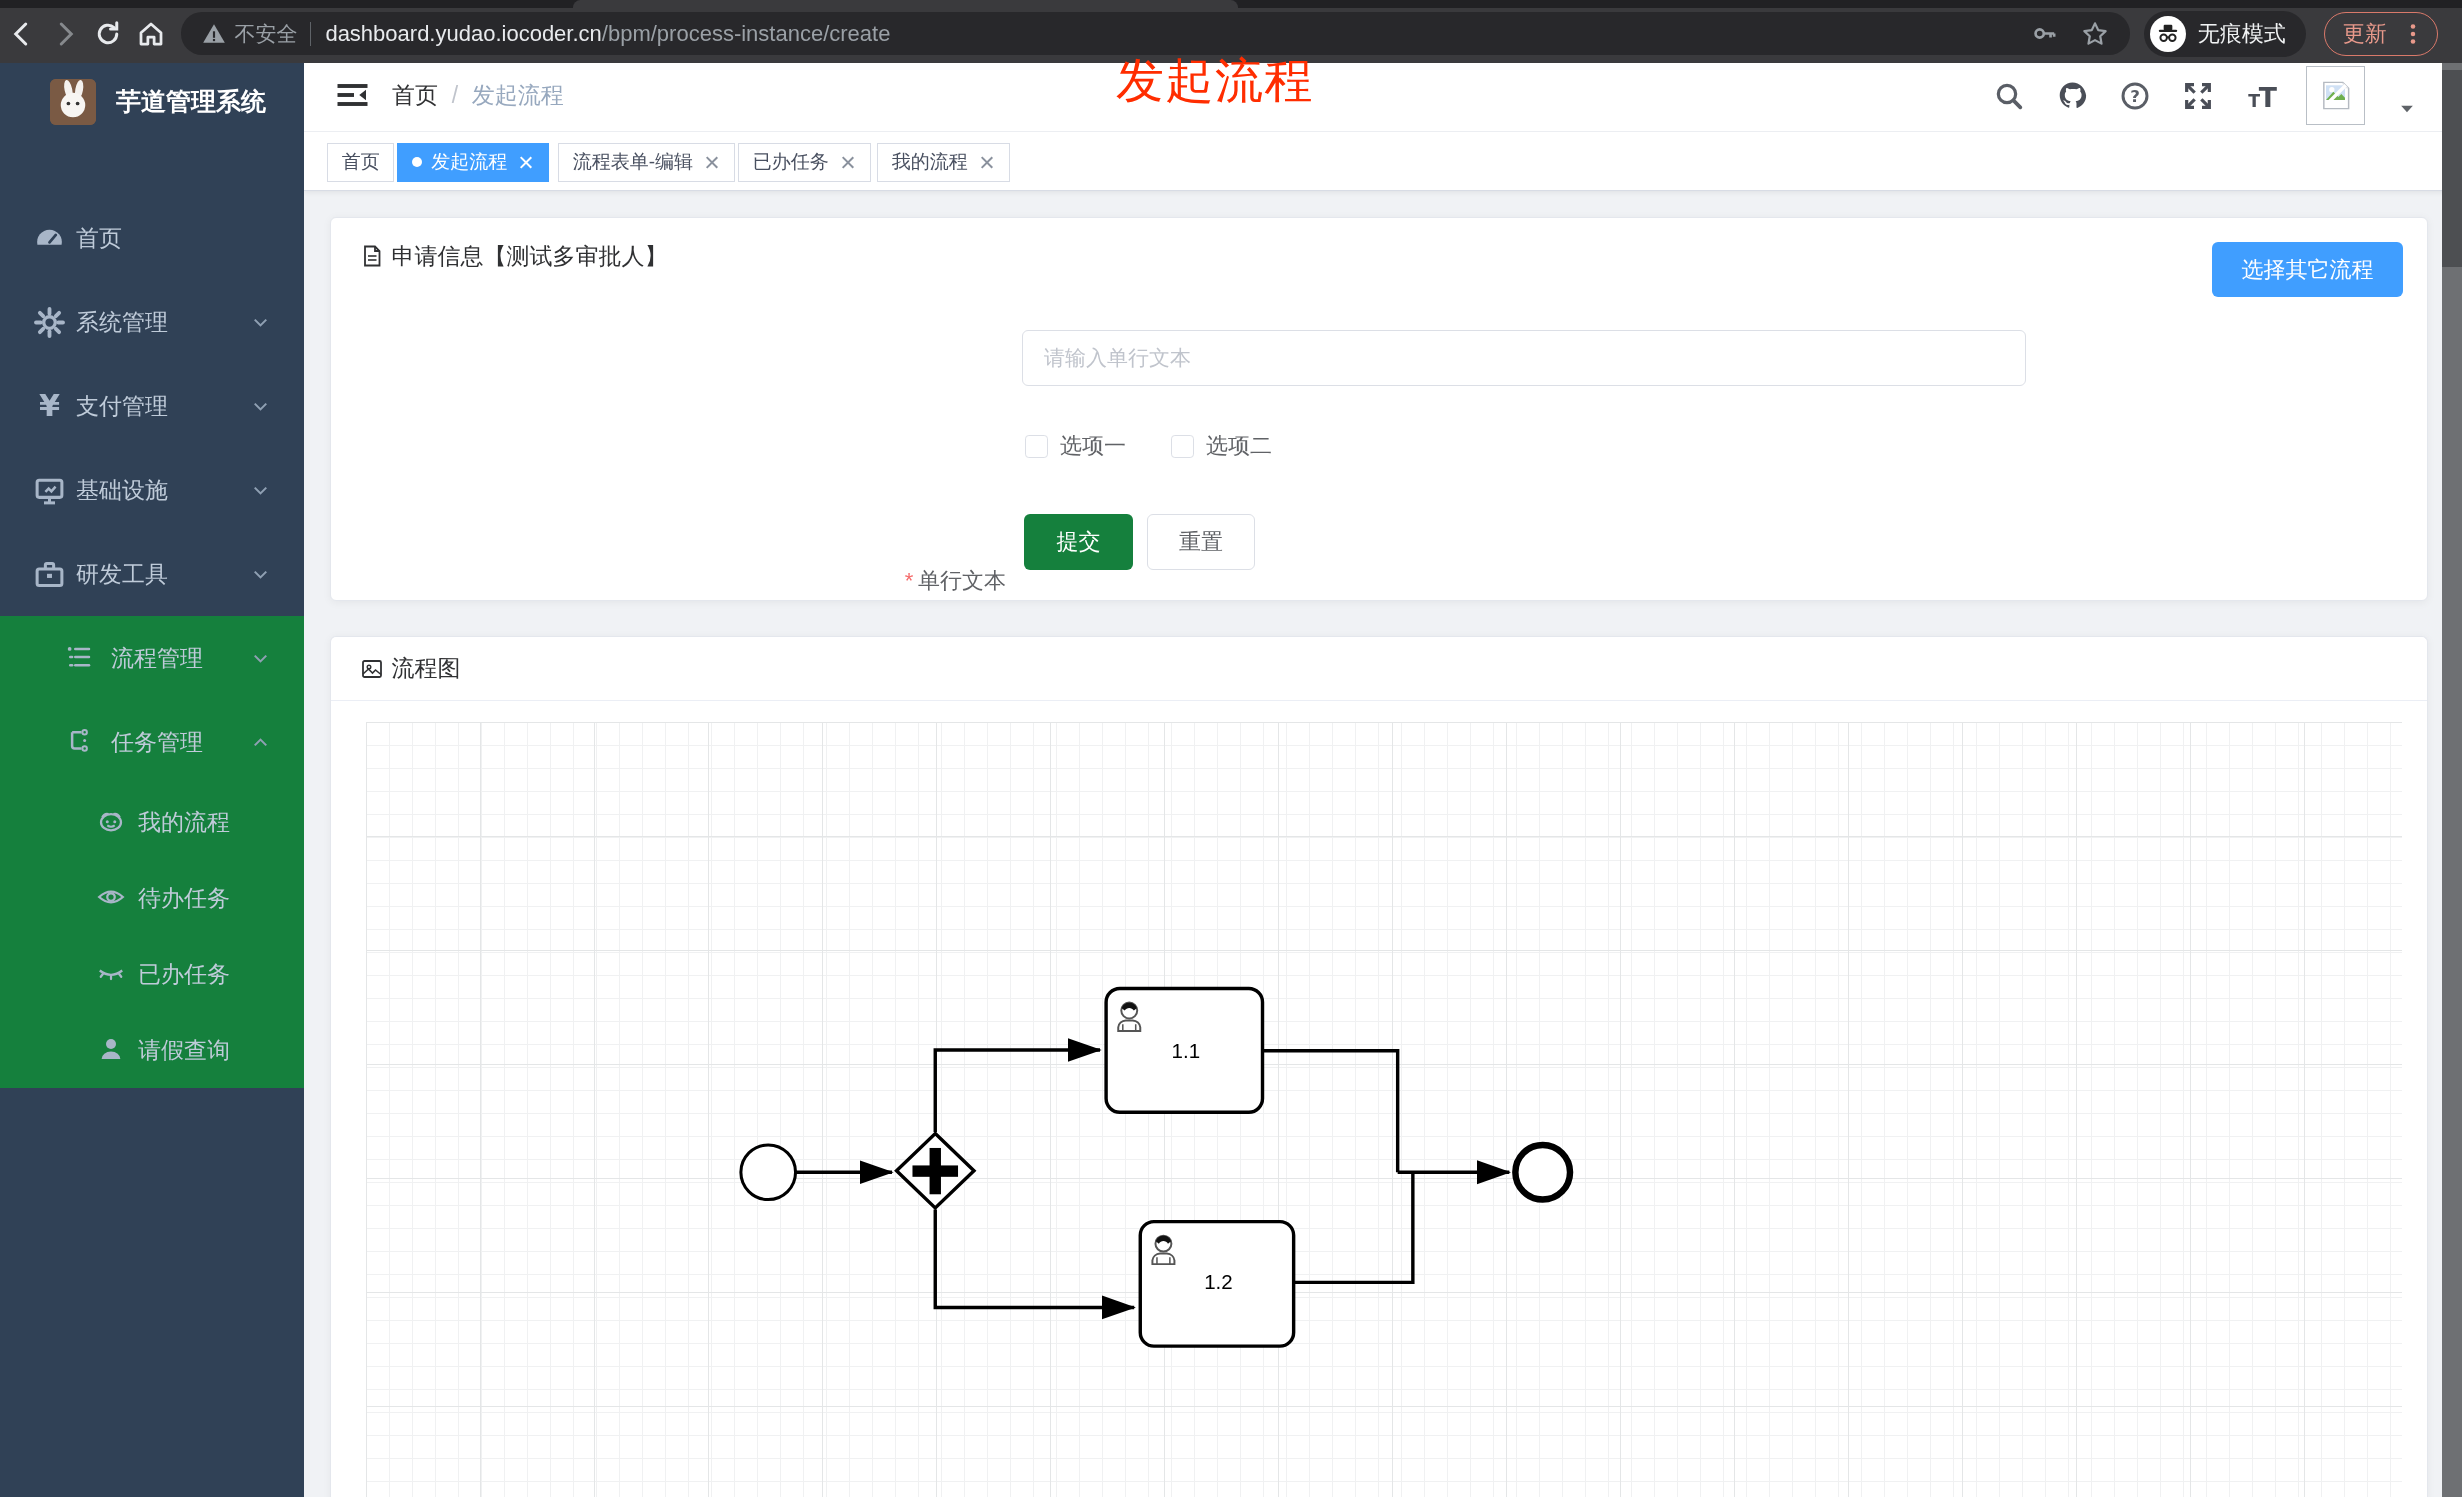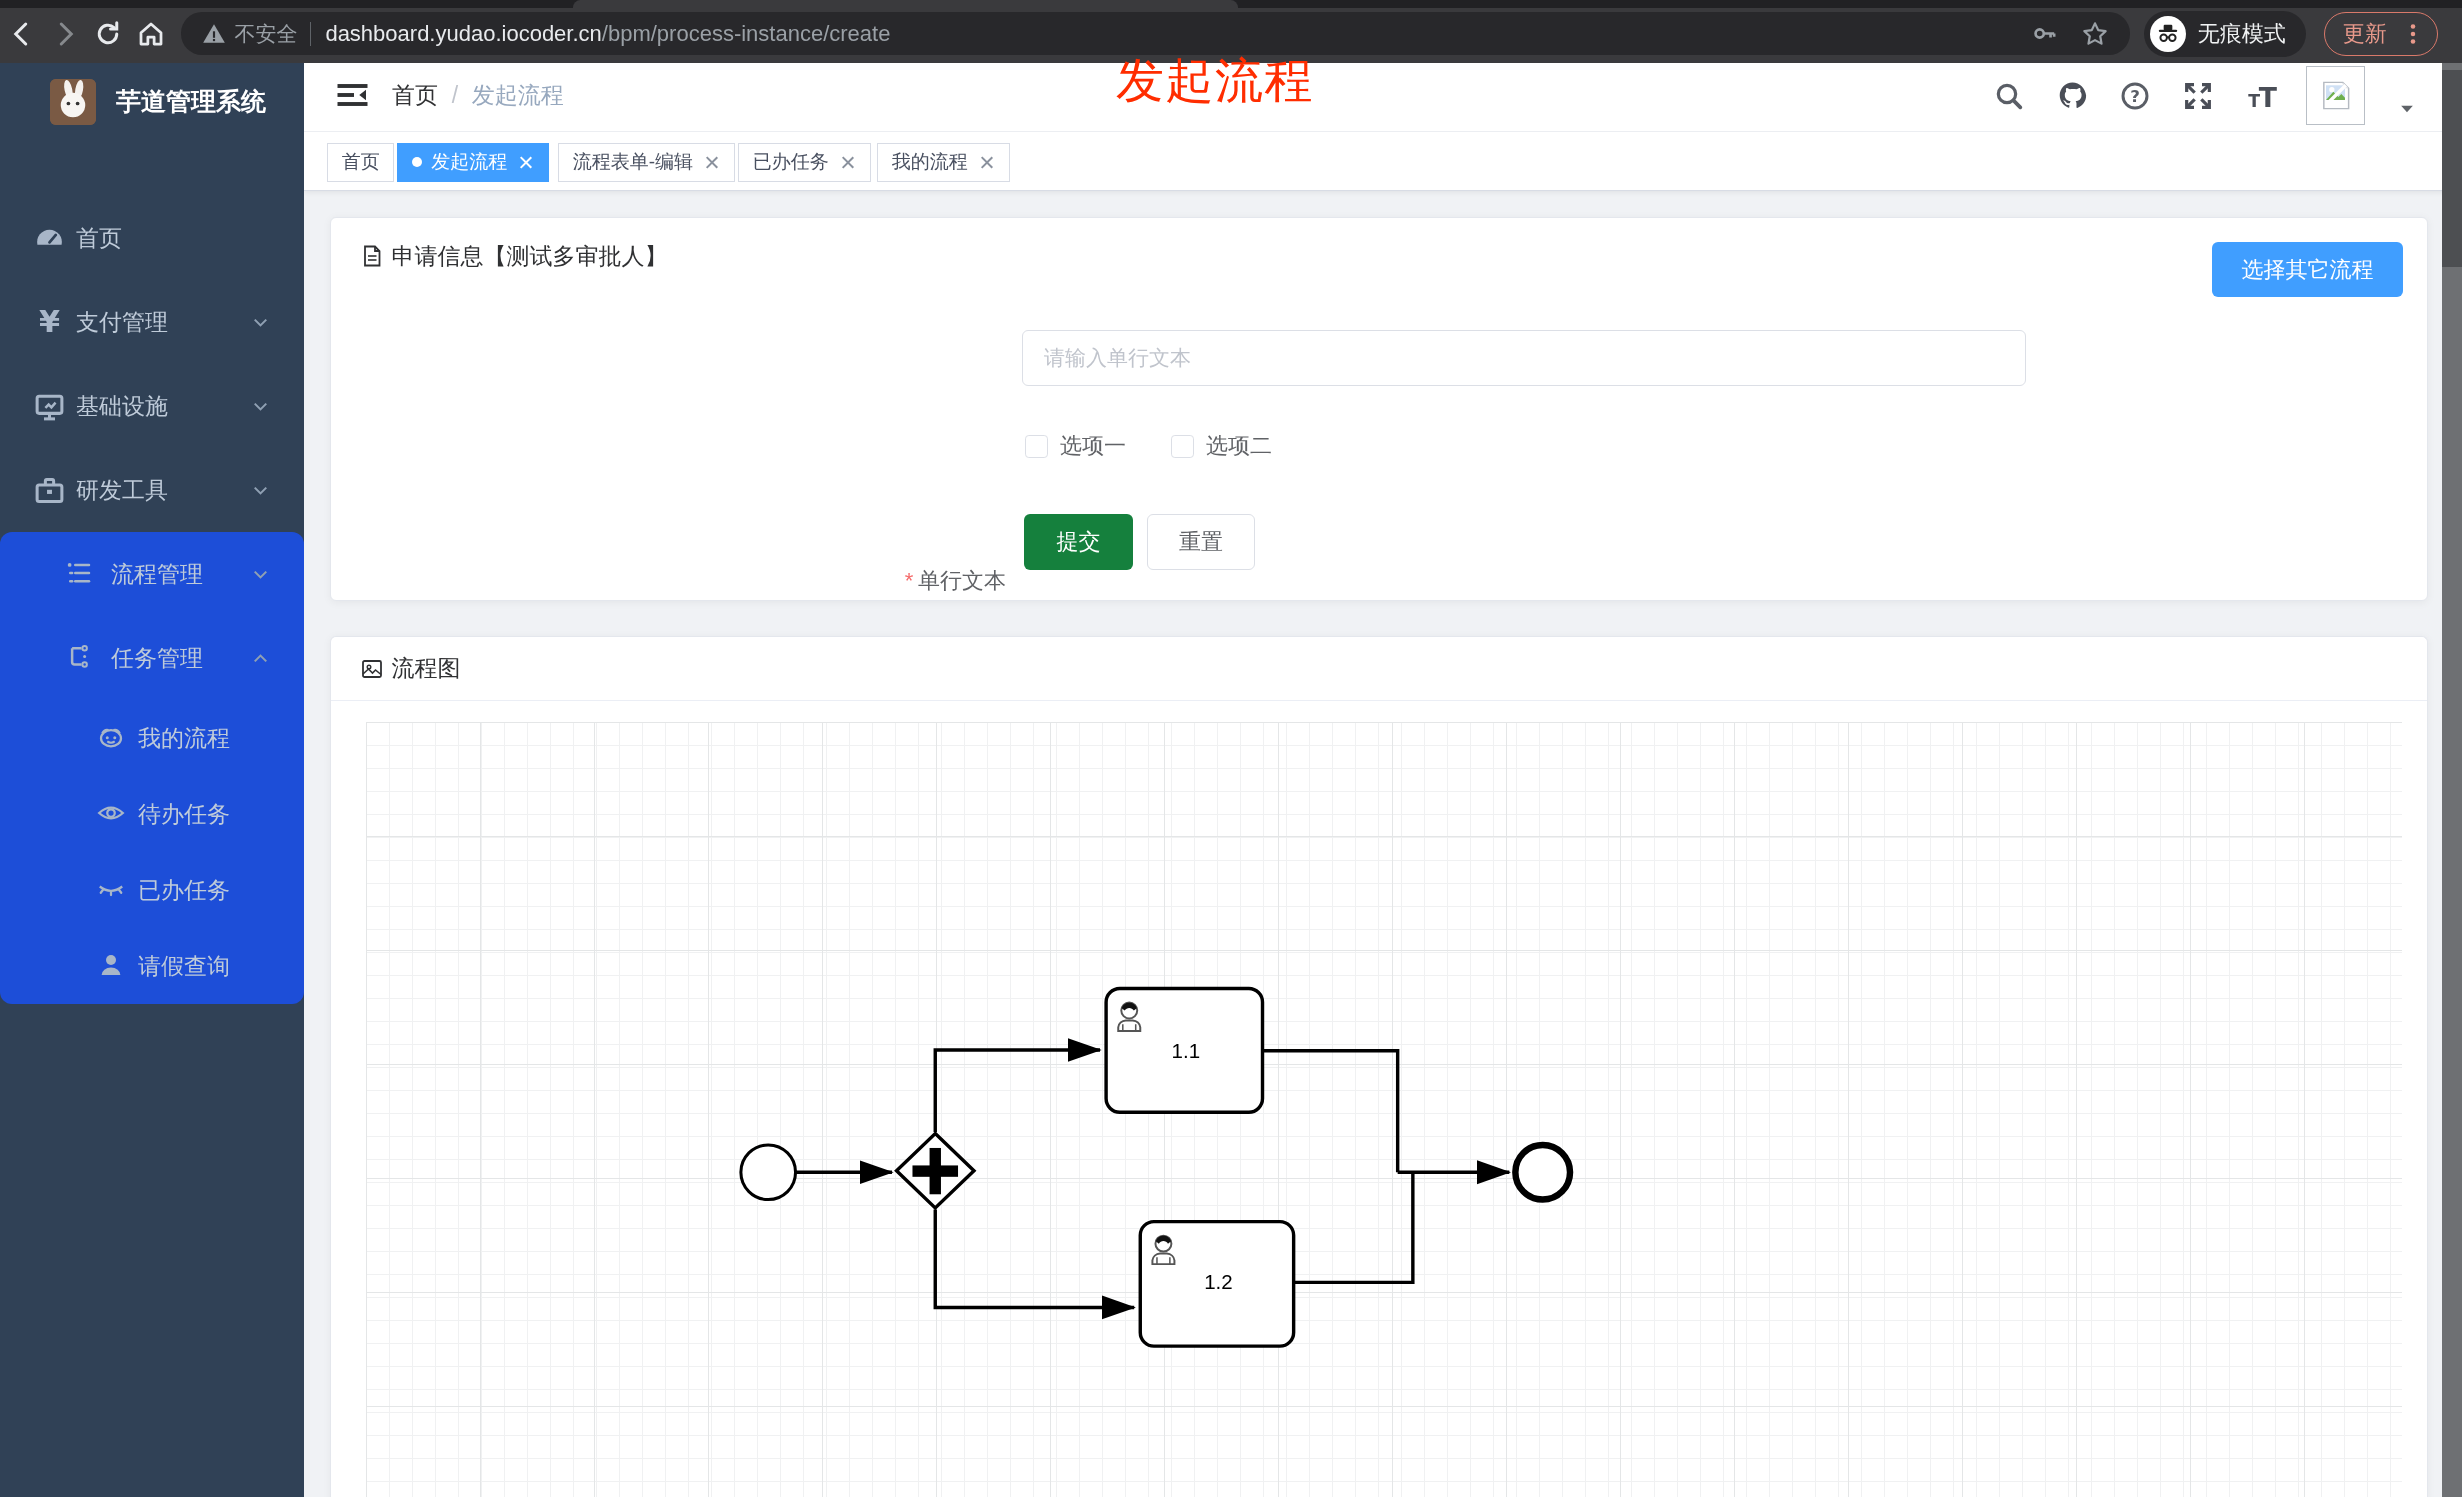--- a/index.html
+++ b/index.html
@@ -35,21 +35,21 @@
   .mi .ic { position:absolute; left:33px; width:33px; height:33px; color:#a8b6c8; }
   .mi .lb { position:absolute; left:76px; white-space:nowrap; }
   .mi .chev { position:absolute; right:32px; width:23px; height:23px; color:#8fa0b3; }
   .mi.l2 { height:84px; }
   .mi.l2 .ic { left:64px; }
   .mi.l2 .lb { left:111px; }
   .mi.l3 { height:76px; }
   .mi.l3 .ic { left:96px; }
   .mi.l3 .lb { left:138px; }
   .mi.parent-active { background:#3d4d61; }
-  .submenu-block { background:#1d4ed8;border-radius:12px; }
+  .submenu-block { background:#15803d; }
 
   
   .navbar { position:absolute; left:304px; top:59px; width:2159px; height:73px; background:#fff; border-bottom:0.8px solid #eceef2; z-index:10; }
   .hamburger { position:absolute; left:27px; top:16.7px; width:43px; height:39px; display:flex; align-items:center; justify-content:center; }
   .breadcrumb { position:absolute; left:88px; top:0; height:73px; display:flex; align-items:center; font-size:23px; }
   .bc-home { color:#303133; }
   .bc-sep { color:#c0c4cc; margin:0 13.7px; }
   .bc-cur { color:#97a8be; }
   .nav-icons { position:absolute; right:46px; top:0; height:73px; display:flex; align-items:center; gap:27px; }
   .nav-ic { width:36px; height:36px; display:flex; align-items:center; justify-content:center; color:#5a5e66; }
@@ -187,20 +187,39 @@
     </div>
     <span class="logo-title">芋道管理系统</span>
   </div>
   <div class="menu">
     <div class="mi">
       <span class="ic"><svg width="33" height="33" viewBox="0 0 24 24">
             <path d="M3.2 16.5 a9 9 0 1 1 17.6 0 z" fill="#a8b6c8"></path>
             <path d="M12 14.8 L16.6 9.4" stroke="#304156" stroke-width="2" stroke-linecap="round"></path>
           </svg></span>
       <span class="lb">首页</span>
+    </div>
+    <div class="mi">
+      <span class="ic"><svg width="33" height="33" viewBox="0 0 24 24">
+            <circle cx="12" cy="12" r="4.2" fill="none" stroke="#a8b6c8" stroke-width="2.4"></circle>
+            <g stroke="#a8b6c8" stroke-width="2.8" stroke-linecap="round">
+              <line x1="12" y1="2.2" x2="12" y2="5.6"></line>
+              <line x1="12" y1="18.4" x2="12" y2="21.8"></line>
+              <line x1="2.2" y1="12" x2="5.6" y2="12"></line>
+              <line x1="18.4" y1="12" x2="21.8" y2="12"></line>
+              <line x1="5" y1="5" x2="7.4" y2="7.4"></line>
+              <line x1="16.6" y1="16.6" x2="19" y2="19"></line>
+              <line x1="5" y1="19" x2="7.4" y2="16.6"></line>
+              <line x1="16.6" y1="7.4" x2="19" y2="5"></line>
+            </g>
+          </svg></span>
+      <span class="lb">系统管理</span>
+      <span class="chev"><svg width="23" height="23" viewBox="0 0 24 24">
+            <path d="M6 9 L12 15 L18 9" fill="none" stroke="#8fa0b3" stroke-width="2.2"></path>
+          </svg></span>
     </div>
     <div class="mi">
       <span class="ic"><svg width="33" height="33" viewBox="0 0 24 24" style="font-size:30px">
             <text x="12" y="19" text-anchor="middle" font-size="22" font-weight="bold" fill="#a8b6c8" font-family="DejaVu Sans">¥</text>
           </svg></span>
       <span class="lb">支付管理</span>
       <span class="chev"><svg width="23" height="23" viewBox="0 0 24 24">
             <path d="M6 9 L12 15 L18 9" fill="none" stroke="#8fa0b3" stroke-width="2.2"></path>
           </svg></span>
     </div>

